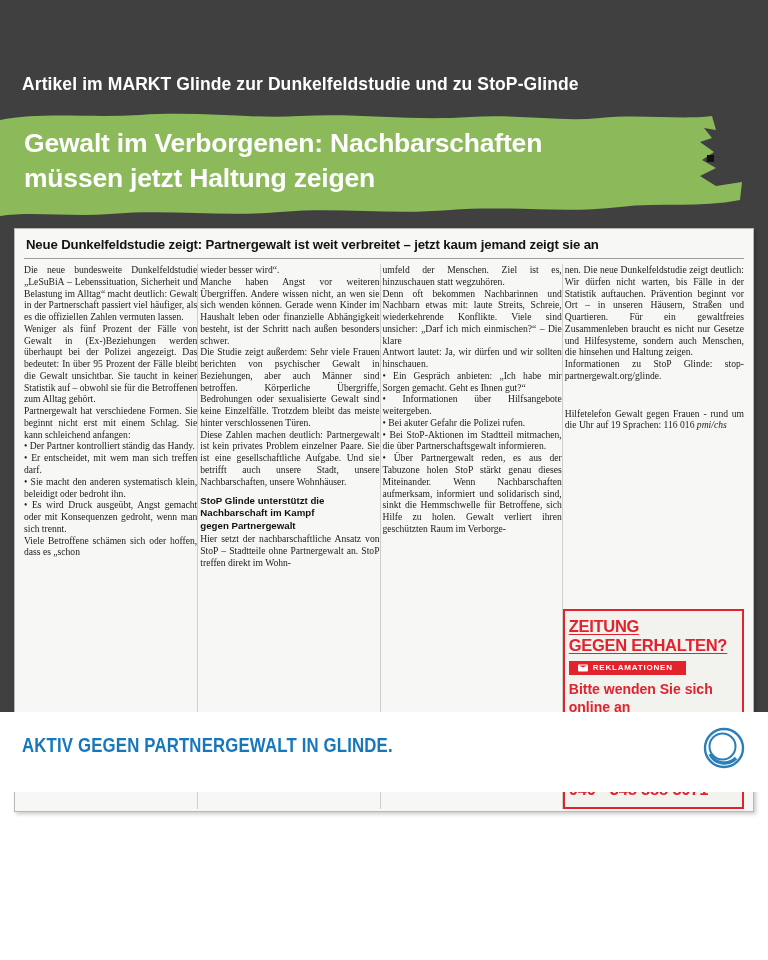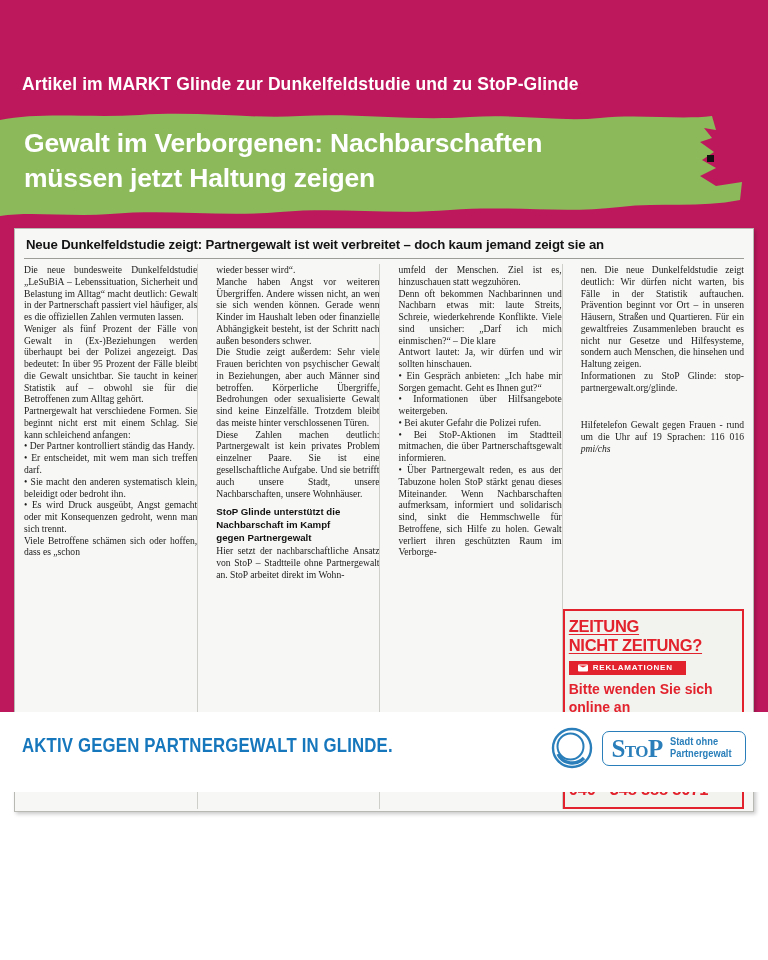--- a/index.html
+++ b/index.html
@@ -6,21 +6,21 @@
   html, body {
     width: 768px; height: 960px;
     overflow: hidden;
     font-family: "Liberation Sans", sans-serif;
   }
   body { background: #ffffff; }
 
   .poster {
     position: relative;
     width: 768px; height: 792px;
-    background: #be185d;
+    background: #404040;
   }
 
   
   .kicker {
     position: absolute;
     left: 22px; top: 74px;
     width: 720px;
     color: #ffffff;
     font-size: 17.5px;
     font-weight: 600;
@@ -75,21 +75,21 @@
 
   .cols {
     display: flex;
     gap: 0;
     height: 545px;
   }
   .col {
     width: 174px;
     position: relative;
   }
-  .col + .col { border-left: 1px solid #cfcfca; padding-left: 18px; }
+  .col + .col { border-left: 1px solid #cfcfca; padding-left: 2px; }
   .col + .col { width: 183px; }
 
   .body-text {
     font-family: "Liberation Serif", serif;
     font-size: 9.6px;
     line-height: 1.228;
     color: #1b1b1b;
     text-align: justify;
     hyphens: manual;
     white-space: pre-line;
@@ -243,21 +243,21 @@
       <g fill="#ffffff">
         <path d="M700,22 L716,20 L710,30 L722,28 L714,40 L726,38 L718,50 L730,48 L722,60 L734,58 L726,70 L744,66 L744,0 L700,0 Z" opacity="0"></path>
       </g>
       <rect x="707" y="47" width="7" height="7" fill="#111111"></rect>
     </svg>
     <div class="headline">Gewalt im Verborgenen: Nachbarschaften
 müssen jetzt Haltung zeigen</div>
   </div>
 
   <div class="paper">
-    <div class="subhead">Neue Dunkelfeldstudie zeigt: Partnergewalt ist weit verbreitet – doch kaum jemand zeigt sie an</div>
+    <div class="subhead">Neue Dunkelfeldstudie zeigt: Partnergewalt ist weit verbreitet – jetzt kaum jemand zeigt sie an</div>
     <div class="rule"></div>
 
     <div class="cols">
 
       <div class="col">
         <div class="body-text"><span class="dateline"></span><span> Die neue bundesweite Dunkelfeldstudie „LeSuBiA – Lebenssituation, Sicherheit und Belastung im Alltag“ macht deutlich: Gewalt in der Partnerschaft passiert viel häufiger, als es die offiziellen Zahlen vermuten lassen.
 Weniger als fünf Prozent der Fälle von Gewalt in (Ex-)Beziehungen werden überhaupt bei der Polizei angezeigt. Das bedeutet: In über 95 Prozent der Fälle bleibt die Gewalt unsichtbar. Sie taucht in keiner Statistik auf – obwohl sie für die Betroffenen zum Alltag gehört.
 Partnergewalt hat verschiedene Formen. Sie beginnt nicht erst mit einem Schlag. Sie kann schleichend anfangen:
 • Der Partner kontrolliert ständig das Handy.
 • Er entscheidet, mit wem man sich treffen darf.
@@ -267,63 +267,58 @@
       </div>
 
       <div class="col">
         <div class="body-text">wieder besser wird“.
 Manche haben Angst vor weiteren Übergriffen. Andere wissen nicht, an wen sie sich wenden können. Gerade wenn Kinder im Haushalt leben oder finanzielle Abhängigkeit besteht, ist der Schritt nach außen besonders schwer.
 Die Studie zeigt außerdem: Sehr viele Frauen berichten von psychischer Gewalt in Beziehungen, aber auch Männer sind betroffen. Körperliche Übergriffe, Bedrohungen oder sexualisierte Gewalt sind keine Einzelfälle. Trotzdem bleibt das meiste hinter verschlossenen Türen.
 Diese Zahlen machen deutlich: Partnergewalt ist kein privates Problem einzelner Paare. Sie ist eine gesellschaftliche Aufgabe. Und sie betrifft auch unsere Stadt, unsere Nachbarschaften, unsere Wohnhäuser.</div>
         <div class="sub-hl">StoP Glinde unterstützt die
 Nachbarschaft im Kampf
 gegen Partnergewalt</div>
-        <div class="body-text">Hier setzt der nachbarschaftliche Ansatz von StoP – Stadtteile ohne Partnergewalt an. StoP arbeitet direkt im Wohn-</div>
+        <div class="body-text">Hier setzt der nachbarschaftliche Ansatz von StoP – Stadtteile ohne Partnergewalt an. StoP treffen direkt im Wohn-</div>
       </div>
 
       <div class="col">
         <div class="body-text">umfeld der Menschen. Ziel ist es, hinzuschauen statt wegzuhören.
 Denn oft bekommen Nachbarinnen und Nachbarn etwas mit: laute Streits, Schreie, wiederkehrende Konflikte. Viele sind unsicher: „Darf ich mich einmischen?“ – Die klare
 Antwort lautet: Ja, wir dürfen und wir sollten hinschauen.</div>
         <div class="body-text">• Ein Gespräch anbieten: „Ich habe mir Sorgen gemacht. Geht es Ihnen gut?“
 • Informationen über Hilfsangebote weitergeben.
 • Bei akuter Gefahr die Polizei rufen.
 • Bei StoP-Aktionen im Stadtteil mitmachen, die über Partnerschaftsgewalt informieren.
 • Über Partnergewalt reden, es aus der Tabuzone holen StoP stärkt genau dieses Miteinander. Wenn Nachbarschaften aufmerksam, informiert und solidarisch sind, sinkt die Hemmschwelle für Betroffene, sich Hilfe zu holen. Gewalt verliert ihren geschützten Raum im Verborge-</div>
       </div>
 
       <div class="col">
         <div class="body-text">nen. Die neue Dunkelfeldstudie zeigt deutlich: Wir dürfen nicht warten, bis Fälle in der Statistik auftauchen. Prävention beginnt vor Ort – in unseren Häusern, Straßen und Quartieren. Für ein gewaltfreies Zusammenleben braucht es nicht nur Gesetze und Hilfesysteme, sondern auch Menschen, die hinsehen und Haltung zeigen.
 Informationen zu StoP Glinde:          stop-partnergewalt.org/glinde.</div>
         <div class="body-text" style="margin-top:26px"><span>Hilfetelefon Gewalt gegen Frauen - rund um die Uhr auf 19 Sprachen: 116 016 </span><span class="credit">pmi/chs</span></div>
 
         <div class="ad">
           <div class="ad-l1">ZEITUNG</div>
-          <div class="ad-l2">NICHT ZEITUNG?</div>
+          <div class="ad-l2">GEGEN ERHALTEN?</div>
           <div class="ad-pill"><span class="env"></span><span>REKLAMATIONEN</span></div>
           <div class="ad-small">Bitte wenden Sie sich online an</div>
           <div class="ad-url" style="white-space:pre-line">www.lokale-
 wochenzeitungen.de</div>
           <div class="ad-small">oder telefonisch an</div>
           <div class="ad-phone">040 - 348 588 5071</div>
         </div>
       </div>
 
     </div>
   </div>
 
   <div class="footer">
     <div class="footer-tag">AKTIV GEGEN PARTNERGEWALT IN GLINDE.</div>
     <div class="logo">
       <svg class="logo-ring" viewBox="0 0 44 44">
         <circle cx="22" cy="22" r="19" fill="none" stroke="#2a7fba" stroke-width="2.4"></circle>
         <circle cx="20.5" cy="20.5" r="13" fill="none" stroke="#2a7fba" stroke-width="2"></circle>
         <path d="M8 28 A16 16 0 0 0 34 32" fill="none" stroke="#2a7fba" stroke-width="3.4"></path>
       </svg>
-      <div class="logo-box">
-        <div class="logo-stop"><span>S</span><span class="sm">TO</span><span>P</span></div>
-        <div class="logo-sub">Stadt ohne
-Partnergewalt</div>
-      </div>
     </div>
   </div>
 
 </div>
 
 </body></html>

